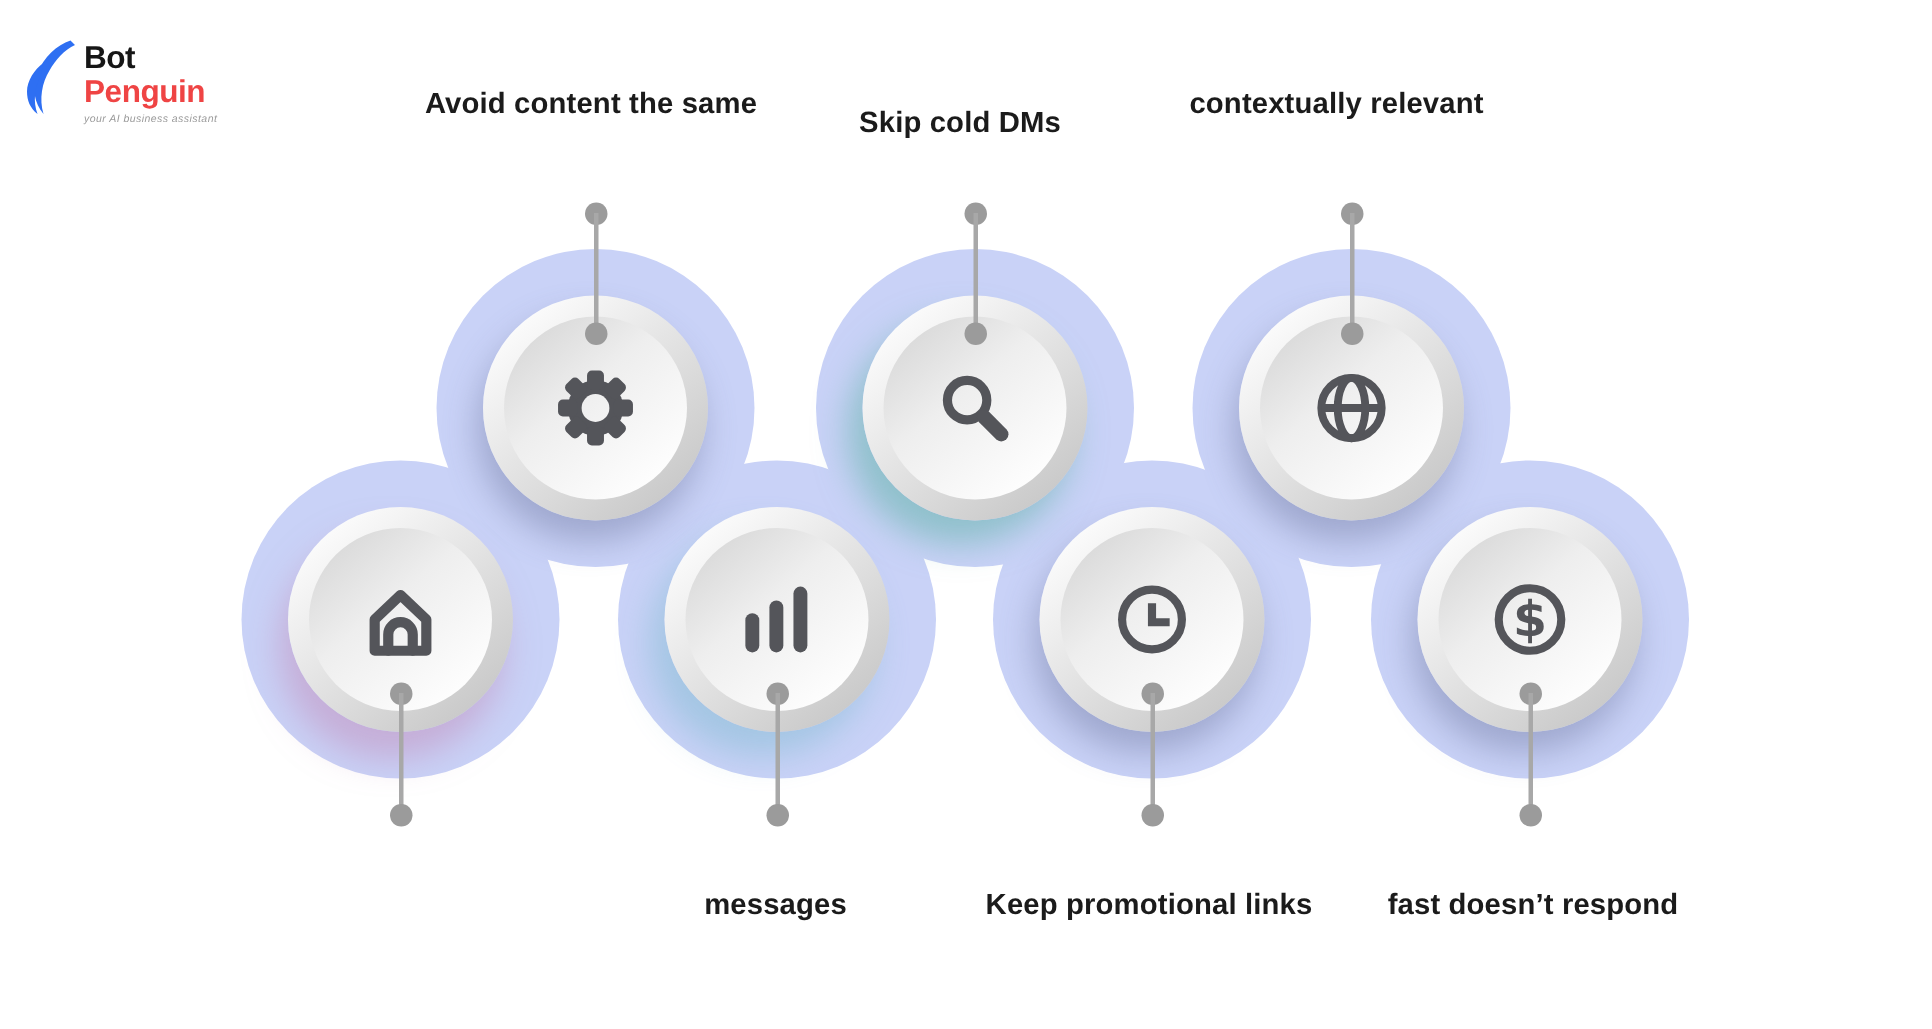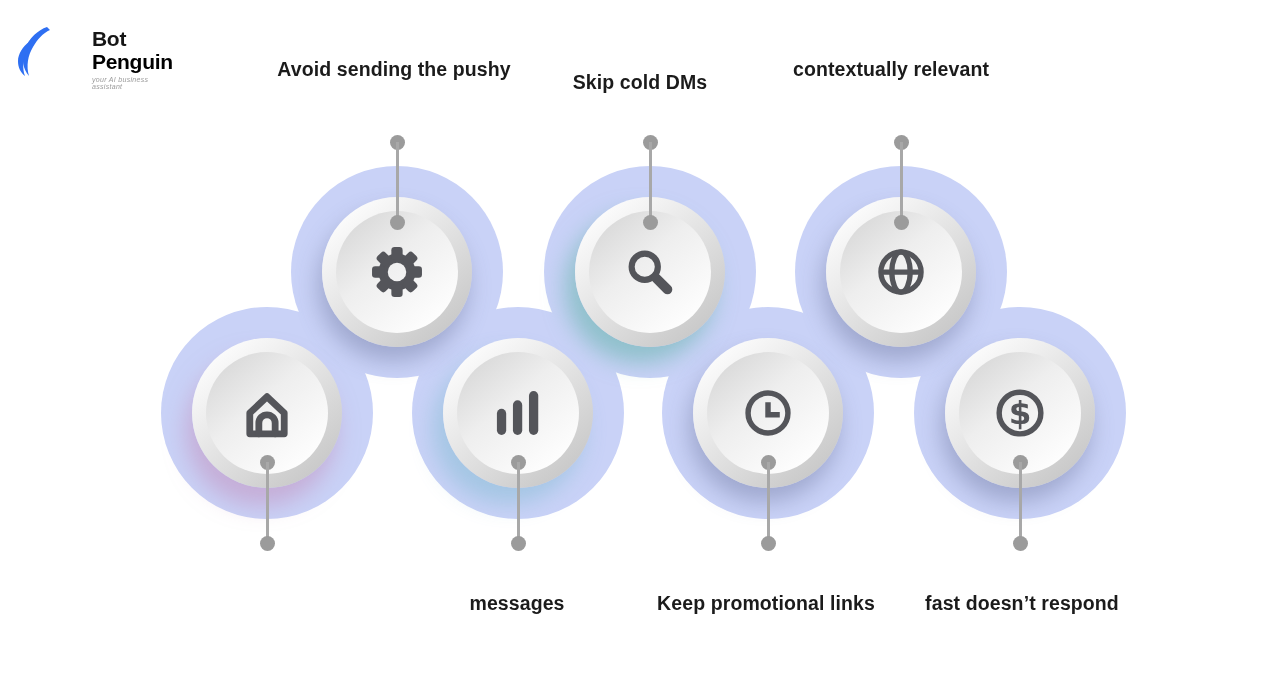--- a/index.html
+++ b/index.html
@@ -11,23 +11,23 @@
     width: 1288px;
     height: 686px;
     background: #ffffff;
     overflow: hidden;
   }
 
   
   .logo { position: absolute; left: 16px; top: 20px; width: 150px; height: 90px; }
   .logo-row { display: flex; align-items: flex-start; gap: 4px; }
   .logo-mark { width: 36px; height: 52px; flex: 0 0 auto; margin-top: 6px; }
-  .logo-text { line-height: 1.0; padding-top: 8px; margin-left: 36px; }
+  .logo-text { line-height: 1.0; padding-top: 8px; }
   .logo-bot { font-size: 21px; font-weight: 800; color: #161616; letter-spacing: -0.3px; display:block; }
-  .logo-penguin { font-size: 21px; font-weight: 800; color: #000000; letter-spacing: -0.3px; display:block; margin-top: 2px;}
+  .logo-penguin { font-size: 21px; font-weight: 800; color: #ef4444; letter-spacing: -0.3px; display:block; margin-top: 2px;}
   .logo-tagline { font-size: 7px; font-style: italic; color: #9a9a9a; margin-top: 4px; letter-spacing: 0.3px; display:block; }
 
   
   .blue-circle {
     position: absolute;
     width: 212px; height: 212px;
     border-radius: 50%;
     background: #c9d2f7;
     z-index: 1;
   }
@@ -244,21 +244,21 @@
       <span class="line" style="height:82px;"></span>
       <span class="dot end"></span>
   </div>
   <div class="connector" style="left:1013px; top:455px; height:96px;">
     <span class="dot start"></span>
       <span class="line" style="height:82px;"></span>
       <span class="dot end"></span>
   </div>
 
   <div class="label" style="left:254px; top:56px; width:280px;">
-    <div>Avoid sending the pushy</div>
+    <div>Avoid content the same</div>
   </div>
   <div class="label" style="left:520px; top:69px; width:240px;">
     <div>Skip cold DMs</div>
   </div>
   <div class="label" style="left:771px; top:56px; width:240px;">
     <div>contextually relevant</div>
   </div>
 
   <div class="label" style="left:397px; top:590px; width:240px;">
     <div>messages</div>

